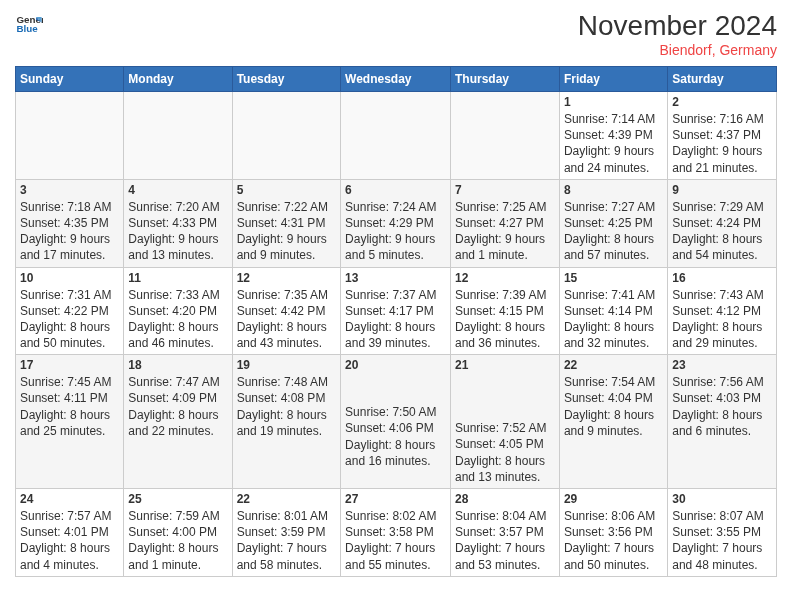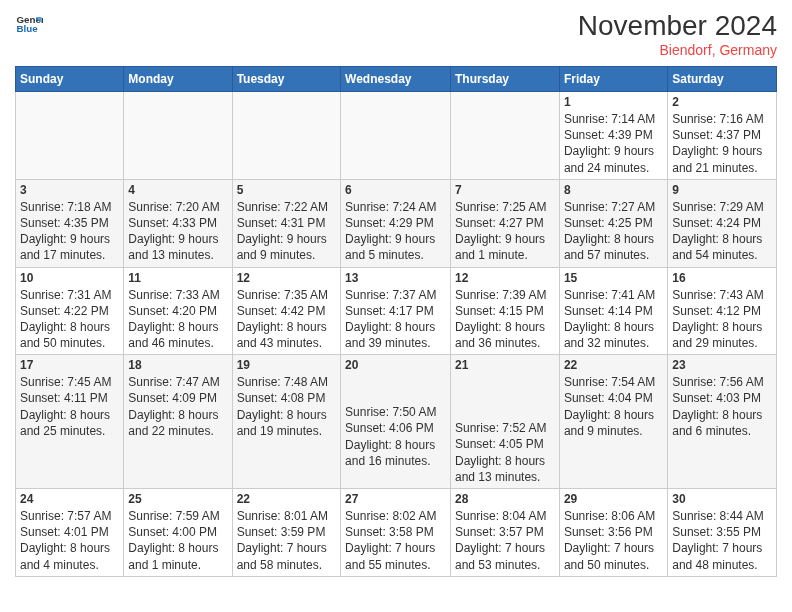--- a/index.html
+++ b/index.html
@@ -332,21 +332,21 @@
           </td>
           <td>
             <span class="day-num">29</span>
             <div class="day-info" style="white-space: pre-line;">Sunrise: 8:06 AM
 Sunset: 3:56 PM
 Daylight: 7 hours
 and 50 minutes.</div>
           </td>
           <td>
             <span class="day-num">30</span>
-            <div class="day-info" style="white-space: pre-line;">Sunrise: 8:44 AM
+            <div class="day-info" style="white-space: pre-line;">Sunrise: 8:07 AM
 Sunset: 3:55 PM
 Daylight: 7 hours
 and 48 minutes.</div>
           </td>
         </tr>
       </tbody>
   </table>
 </div>
 
 </body></html>

